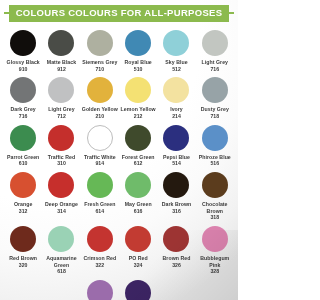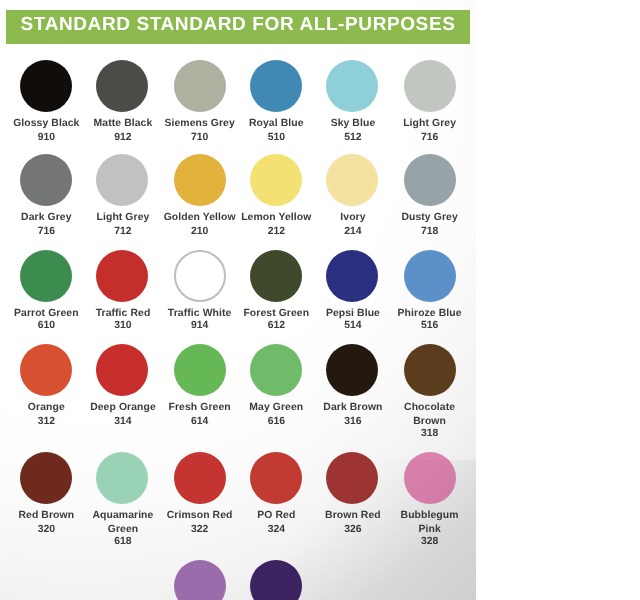--- a/index.html
+++ b/index.html
@@ -107,21 +107,21 @@
   }
 </style>
 </head>
 <body>
 
 <div id="sheet">
 
   <div class="header">
     <span class="rule left"></span>
     <span class="rule right"></span>
-    <div class="banner">STANDARD STANDARD FOR ALL-PURPOSES</div>
+    <div class="banner">COLOURS COLOURS FOR ALL-PURPOSES</div>
   </div>
 
   <div class="grid" id="grid">
       <div class="row">
         <div class="cell">
           <div class="swatch" style="background: rgb(16, 13, 11);"></div>
           <div class="label">Glossy Black</div>
           <div class="code">910</div>
         </div>
         <div class="cell">

